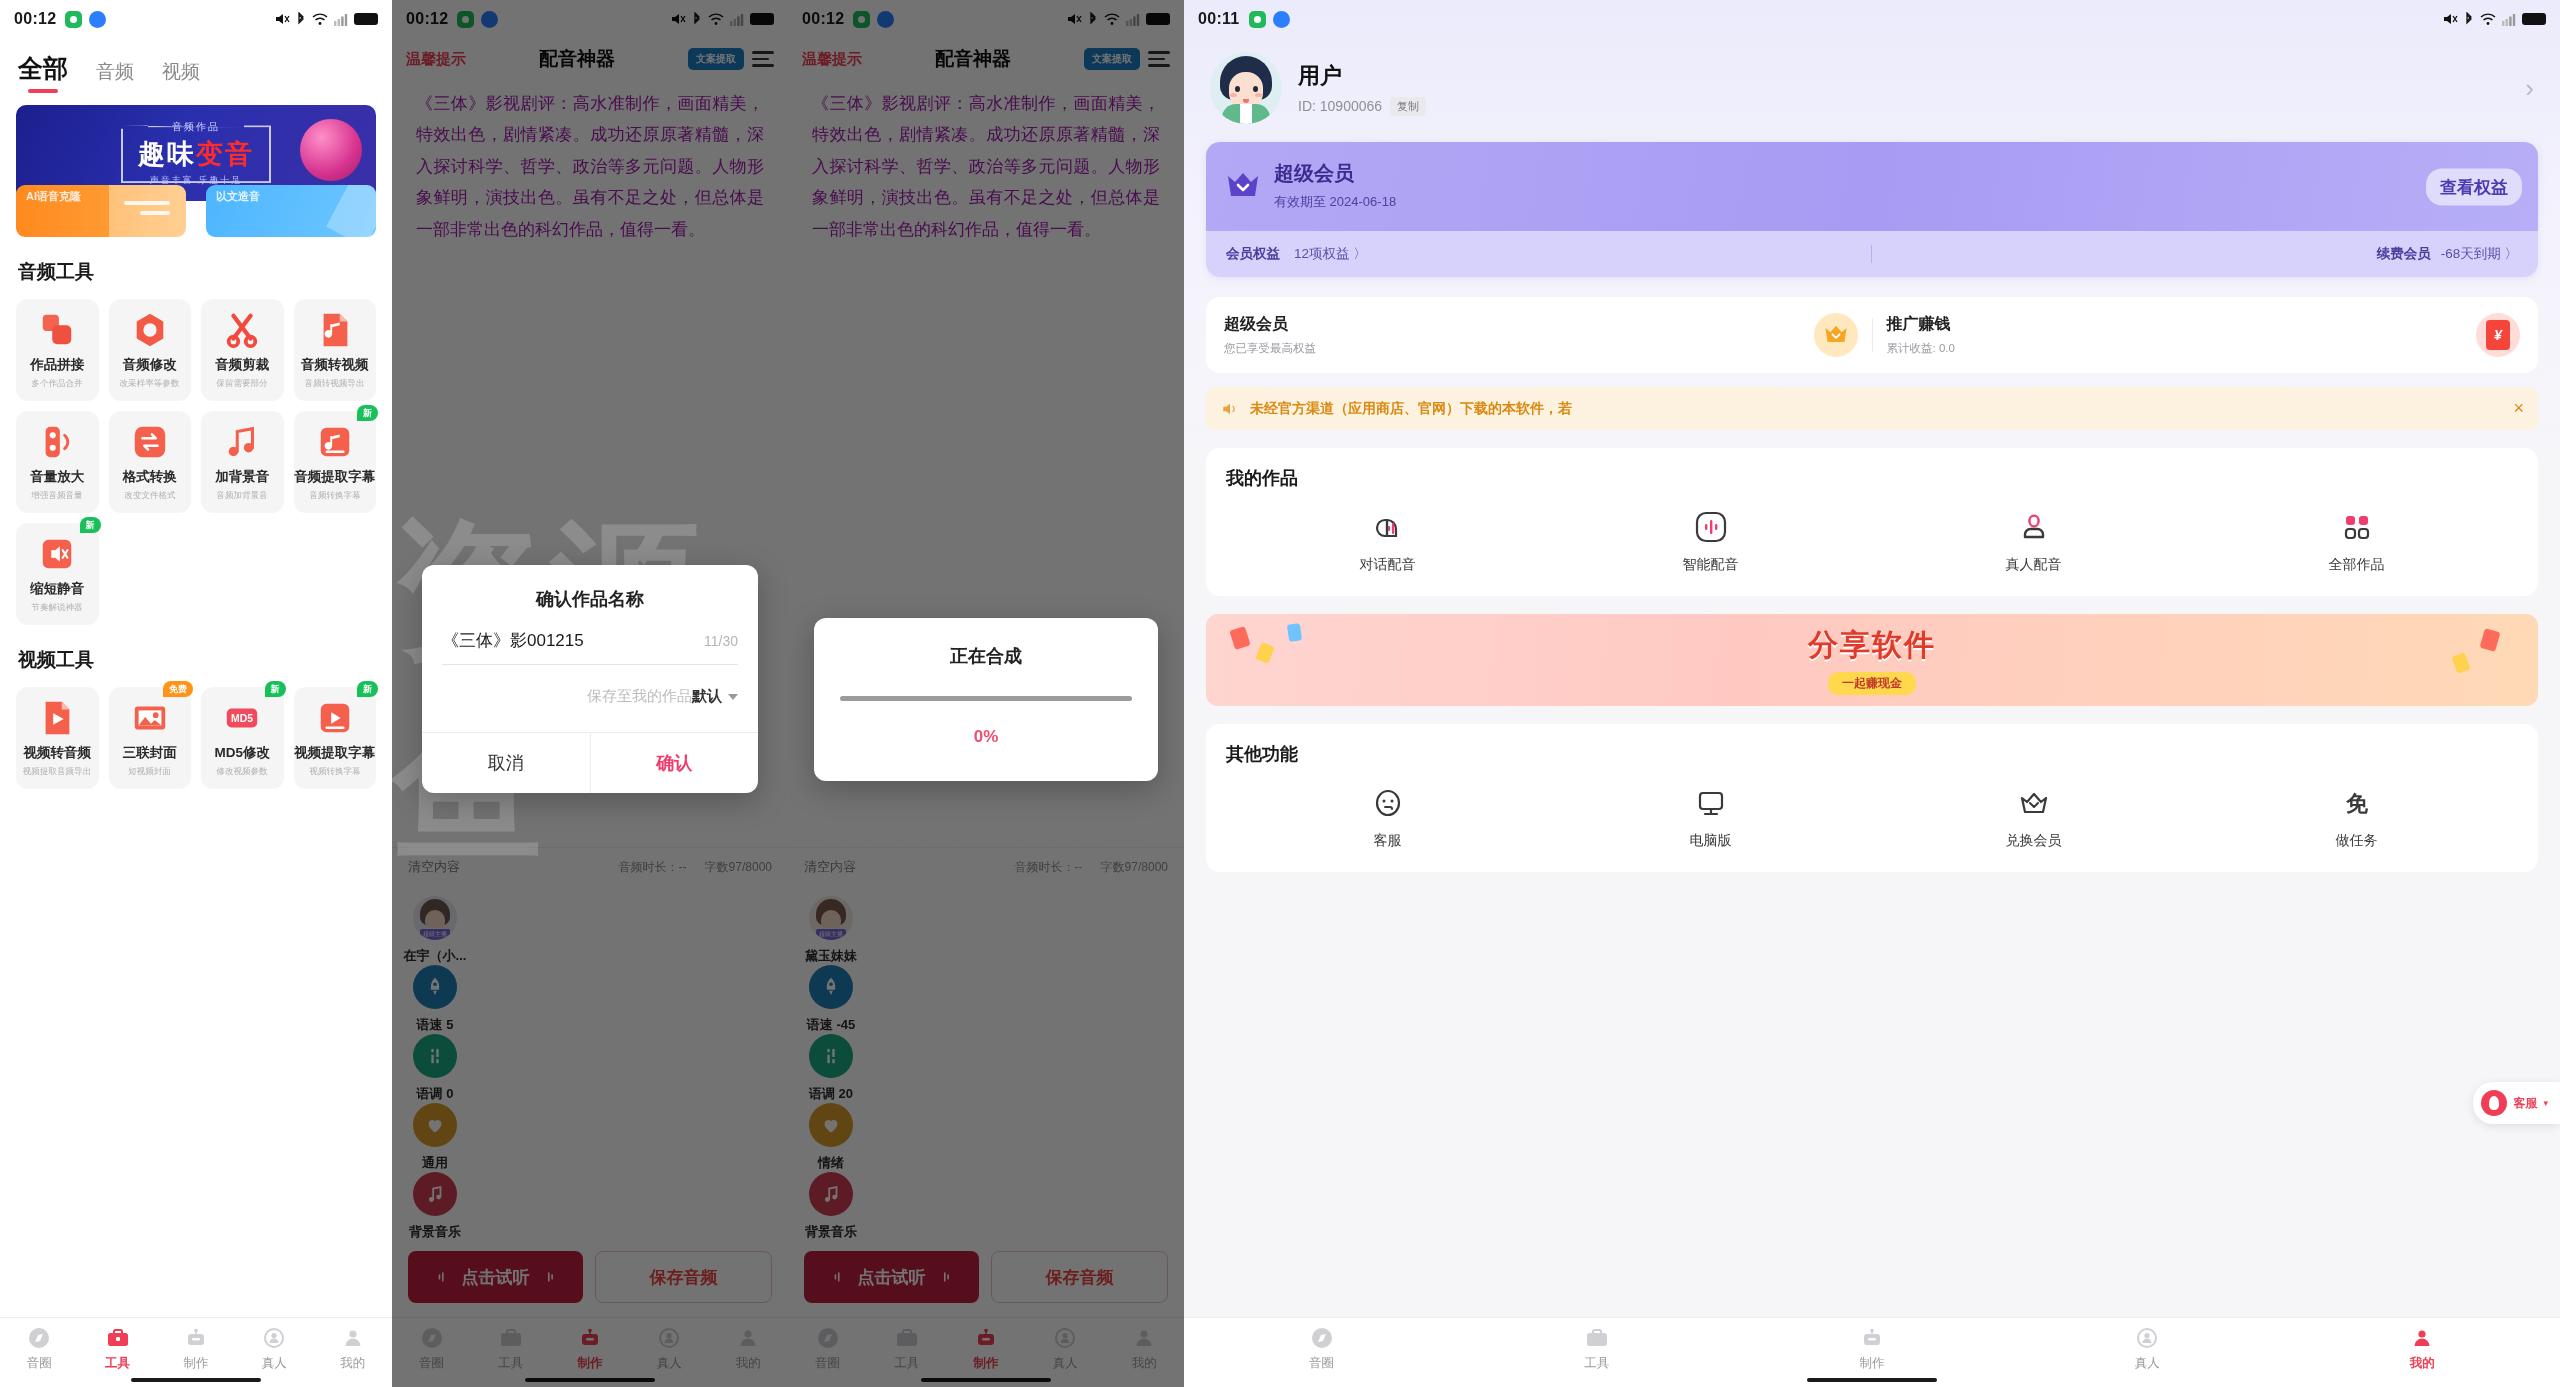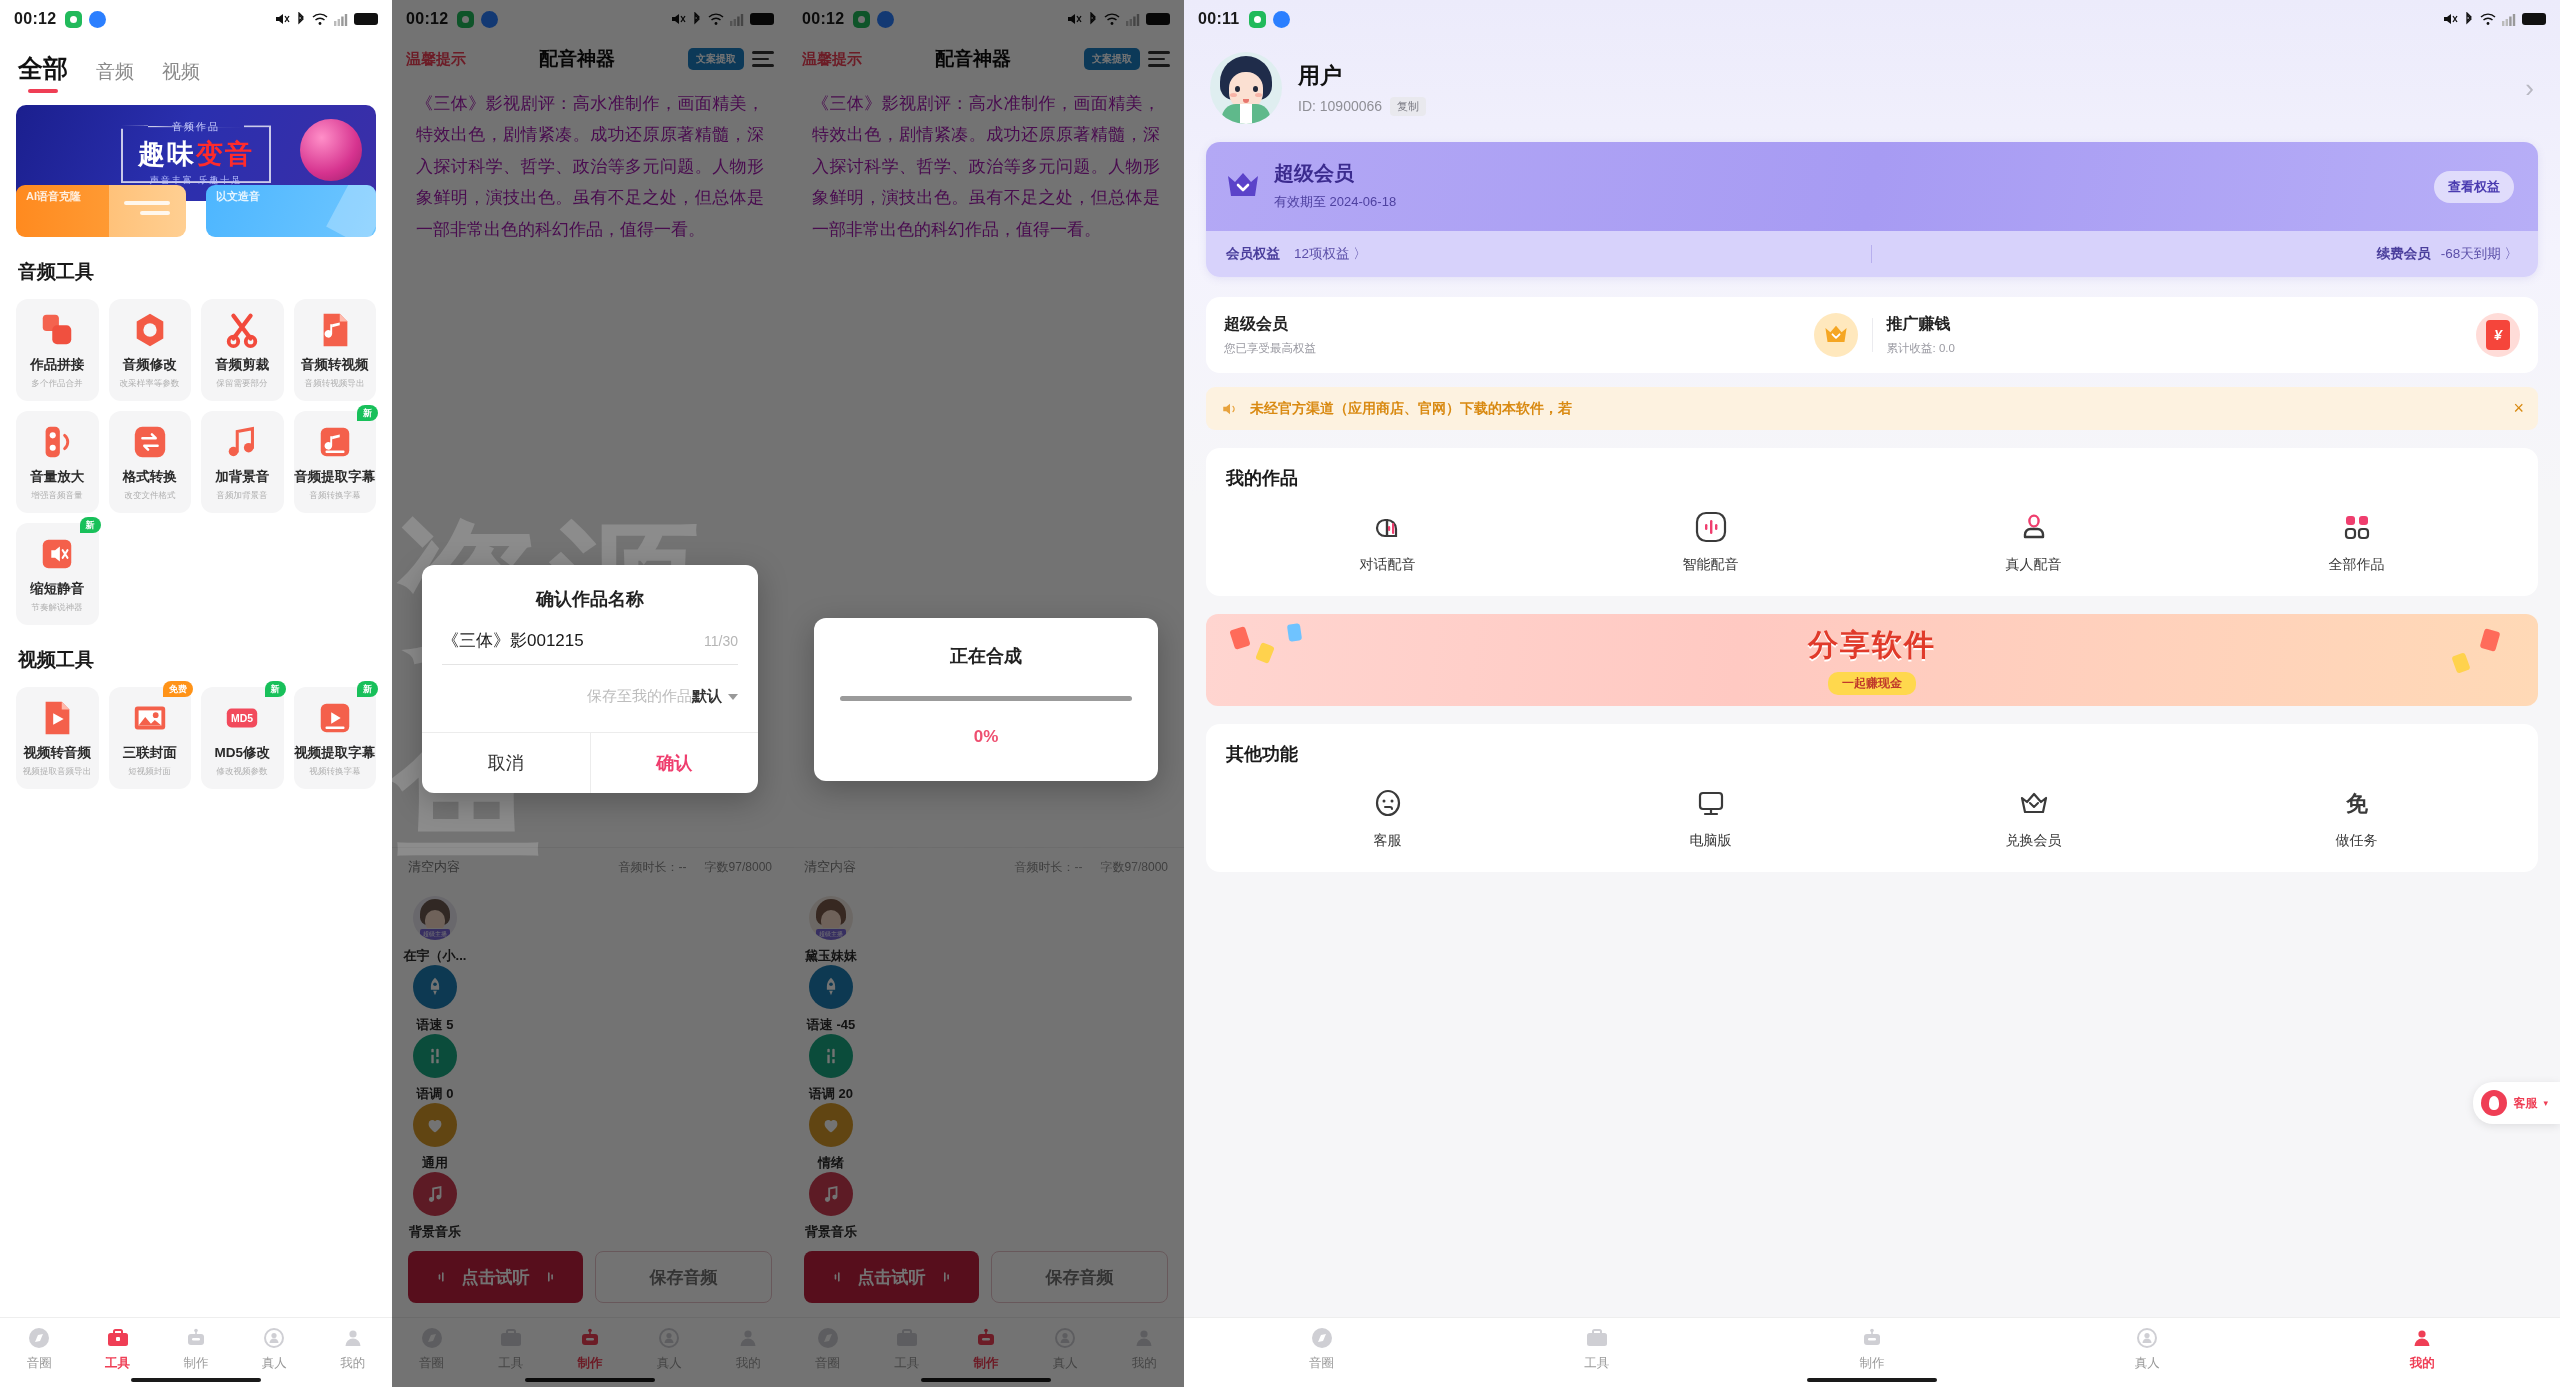--- a/index.html
+++ b/index.html
@@ -95,21 +95,21 @@
   .vb { display:flex; flex-direction:column; align-items:center; gap:7px; width:70px; }
   .vb .circ { width:44px; height:44px; border-radius:50%; display:flex; align-items:center; justify-content:center; }
   .vb .lbl { font-size:13px; color:#2a2a2a; font-weight:bold; white-space:nowrap; }
   .avatarimg { width:44px; height:44px; border-radius:50%; position:relative; overflow:hidden; background:#e9e6ef; }
   .av-hair { position:absolute; left:7px; top:3px; width:30px; height:26px; border-radius:16px 16px 8px 8px; background:#6d5a50; }
   .av-face { position:absolute; left:12px; top:14px; width:20px; height:22px; border-radius:10px; background:#f6d9c8; }
   .av-body { position:absolute; left:6px; bottom:0; width:32px; height:12px; border-radius:10px 10px 0 0; background:#f0efef; }
   .av-tag { position:absolute; left:50%; transform:translateX(-50%); bottom:0; font-size:6px; background:#7b68d8; color:#fff; padding:1px 3px; border-radius:2px; white-space:nowrap; }
   .actionrow { display:flex; gap:12px; padding:6px 16px 14px; }
   .btn-primary { flex:1; height:52px; border-radius:8px; background:#c0213f; color:#fff; display:flex; align-items:center; justify-content:center; gap:10px; font-size:17px; font-weight:bold; }
-  .btn-outline { flex:1; height:52px; border-radius:8px; border:1.5px solid #e6c4cb; color:#737373; display:flex; align-items:center; justify-content:center; font-size:17px; font-weight:bold; background:#fff; }
+  .btn-outline { flex:1; height:52px; border-radius:8px; border:1.5px solid #e6c4cb; color:#ef4444; display:flex; align-items:center; justify-content:center; font-size:17px; font-weight:bold; background:#fff; }
 
   
   .modal { position:absolute; z-index:10; background:#fff; border-radius:12px; box-shadow:0 8px 30px rgba(0,0,0,.25); overflow:hidden; }
   .m-name { left:30px; top:565px; width:336px; }
   .m-title { text-align:center; font-size:18px; font-weight:bold; color:#222; padding:22px 0 18px; }
   .m-field { margin:0 20px; display:flex; align-items:center; justify-content:space-between; border-bottom:1px solid #e4e4e4; padding-bottom:12px; }
   .m-val { font-size:17px; color:#1a1a1a; }
   .m-count { font-size:14px; color:#b5b5b5; }
   .m-row2 { margin:0 20px; display:flex; align-items:center; justify-content:flex-end; padding:22px 0 26px; }
   .m-hint { font-size:15px; color:#bdbdbd; }
@@ -146,21 +146,21 @@
   .pf-name { font-size:22px; font-weight:bold; color:#111; }
   .pf-id { font-size:14px; color:#8f8f96; margin-top:6px; display:flex; align-items:center; gap:8px; }
   .pf-copy { background:#e9e9ee; color:#7a7a83; font-size:11px; padding:2px 7px; border-radius:4px; }
   .chev { margin-left:auto; color:#b8b8c2; font-size:26px; }
 
   .vipcard { margin:0 22px; border-radius:14px; overflow:hidden; box-shadow:0 2px 8px rgba(110,100,200,.12); }
   .vip-top { background:linear-gradient(100deg,#b3a8f5 0%,#a79bf3 50%,#b7aef7 100%); padding:18px 20px 20px; display:flex; align-items:center; gap:14px; position:relative; }
   .crown { width:34px; height:30px; flex:none; }
   .vip-t1 { font-size:20px; font-weight:bold; color:#3b2b8e; }
   .vip-t2 { font-size:13px; color:#4e41a0; margin-top:6px; }
-  .vip-btn { position:absolute; right:24px; top:50%; transform:translateY(-50%); background:rgba(255,255,255,.58); color:#4a3bb0; font-size:13px; padding:7px 14px; border-radius:16px; font-weight:bold; }
+  .vip-btn { position:absolute; right:16px; top:50%; transform:translateY(-50%); background:rgba(255,255,255,.58); color:#4a3bb0; font-size:17px; padding:7px 14px; border-radius:16px; font-weight:bold; }
   .vip-bot { background:#d7d2fb; display:flex; align-items:center; padding:14px 20px; font-size:13.5px; color:#4a3e9c; font-weight:bold; }
   .vip-bot .sep { width:1px; height:18px; background:#b7afee; margin:0 auto; }
   .vip-bot .lt { display:flex; gap:14px; align-items:center; }
   .vip-bot .rt { display:flex; gap:10px; align-items:center; }
   .vip-bot .sub { font-weight:normal; color:#5b4fa8; }
 
   .promo { margin:20px 22px 0; background:#fff; border-radius:14px; display:flex; align-items:center; padding:16px 18px; }
   .promo-half { flex:1; display:flex; align-items:center; gap:10px; }
   .promo-t { font-size:16px; font-weight:bold; color:#222; }
   .promo-s { font-size:11.5px; color:#9a9aa2; margin-top:6px; }

